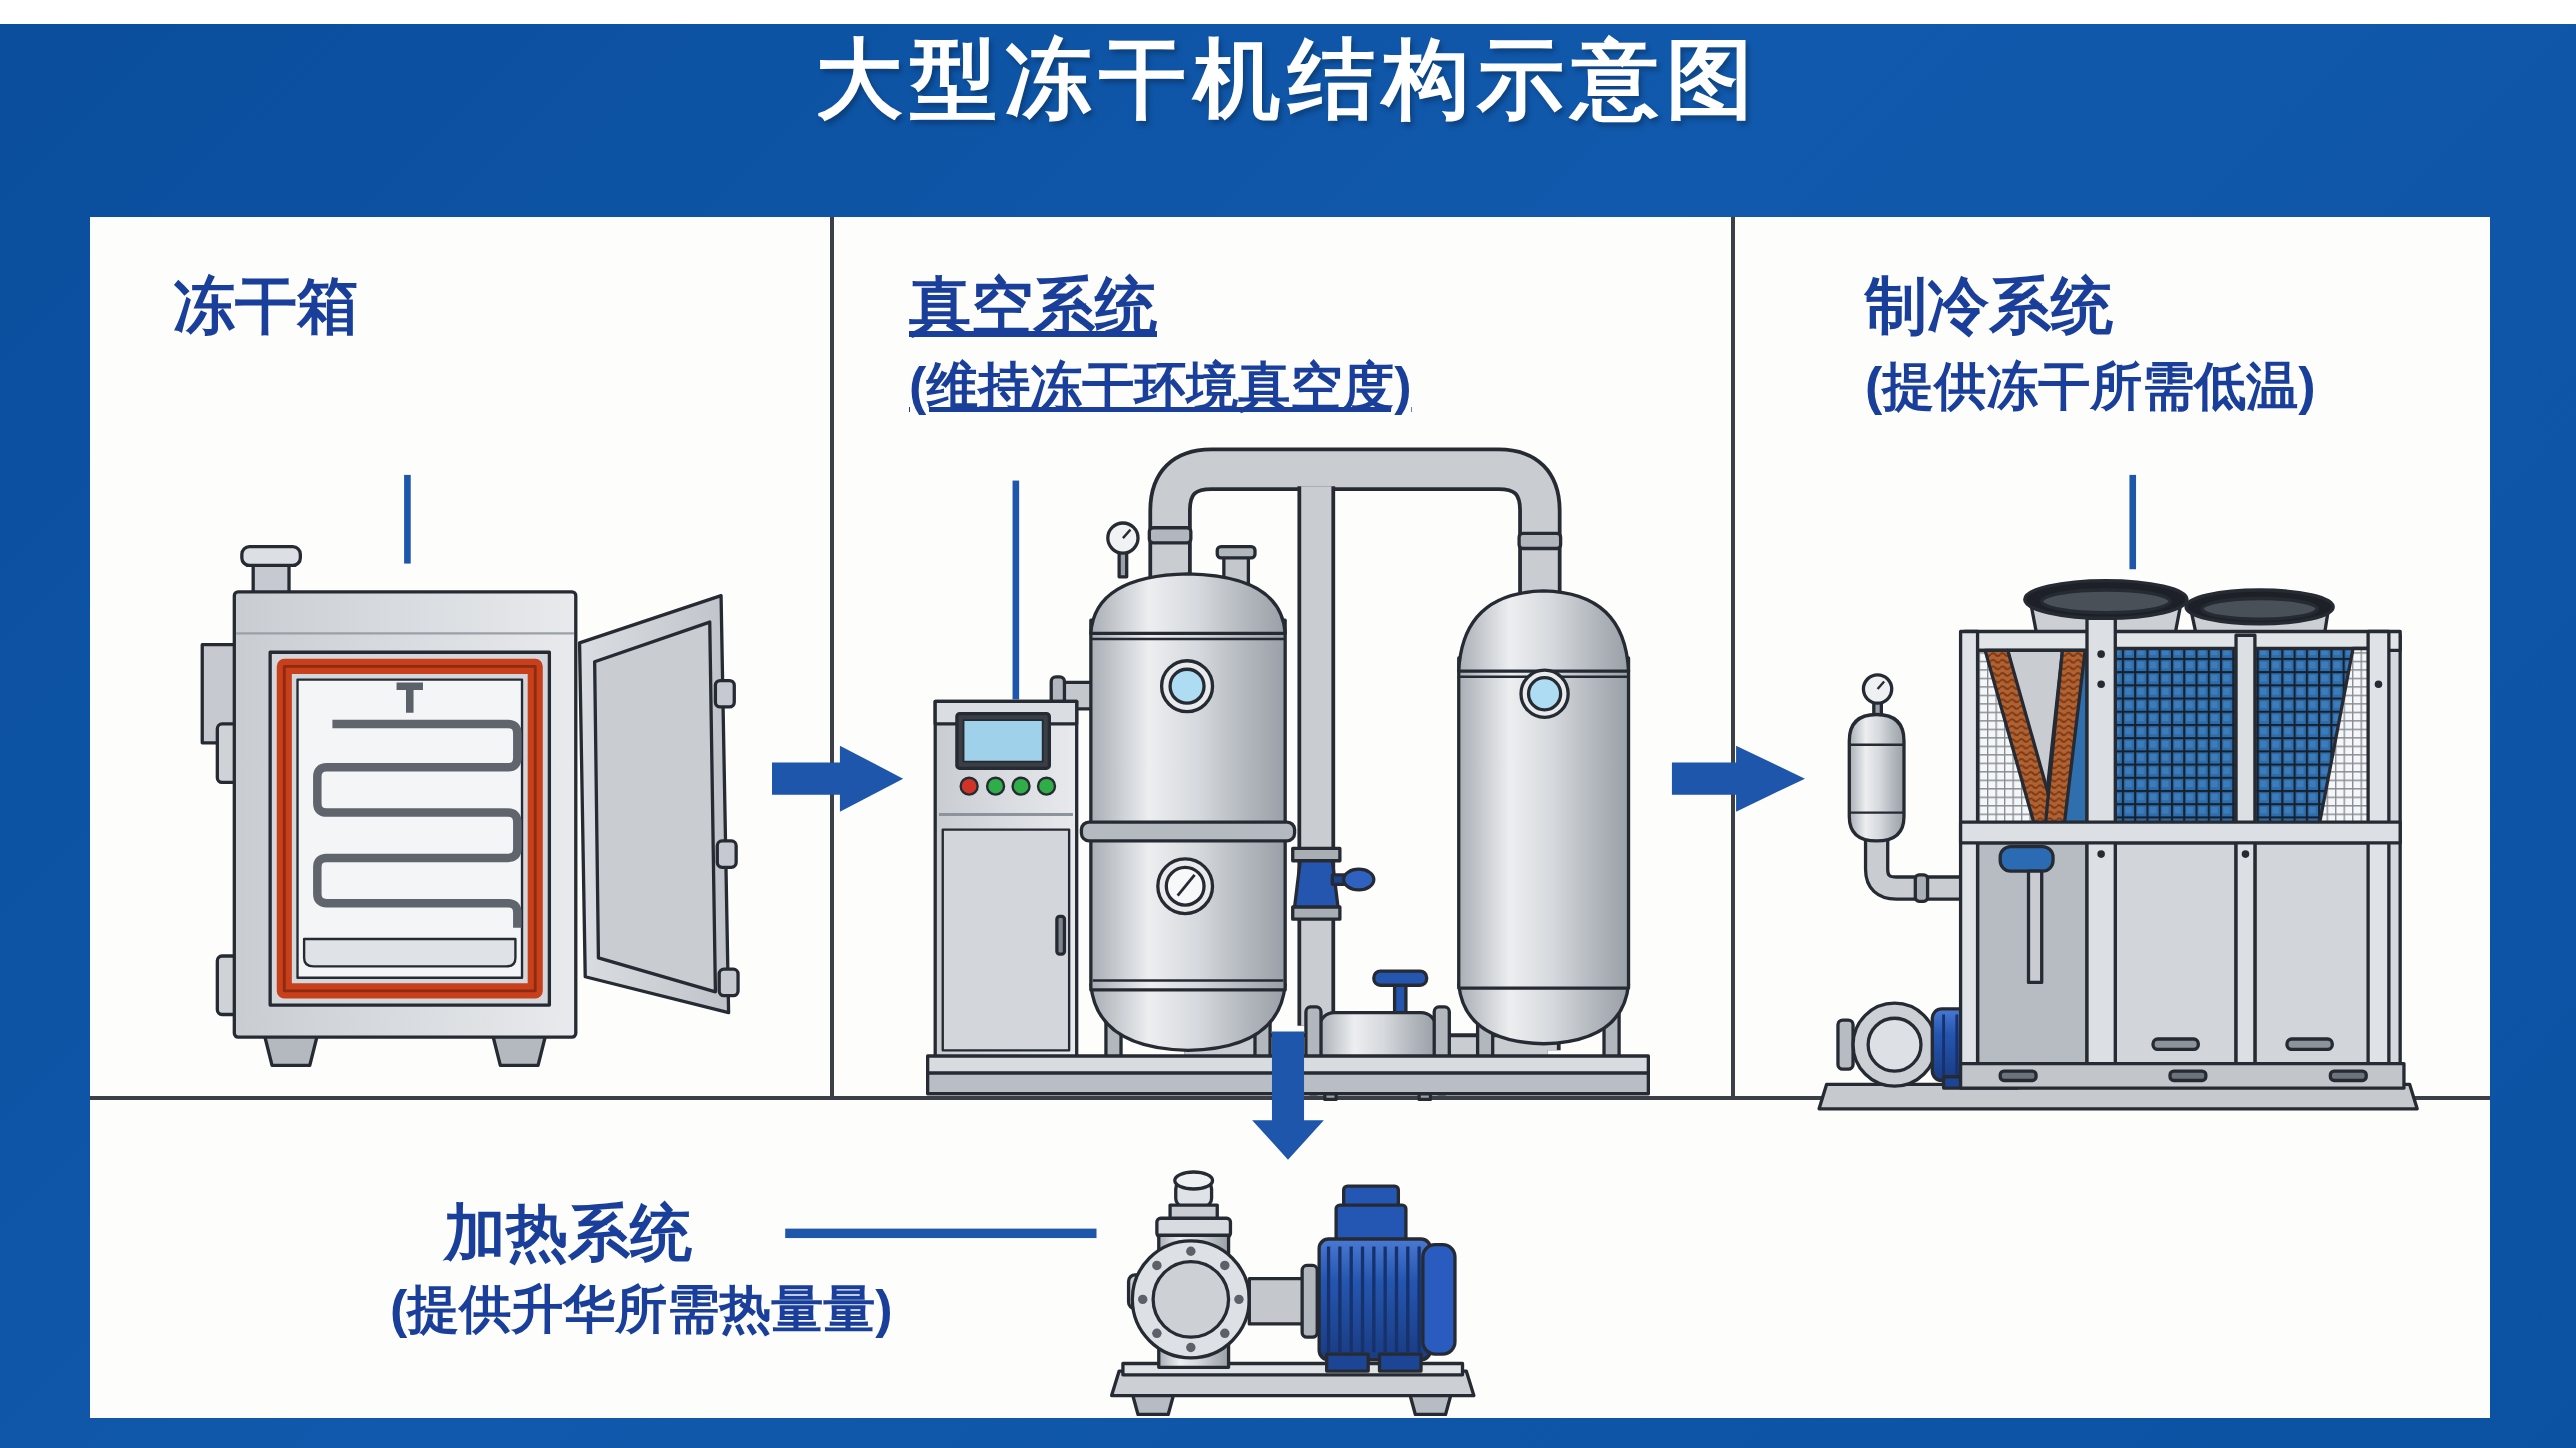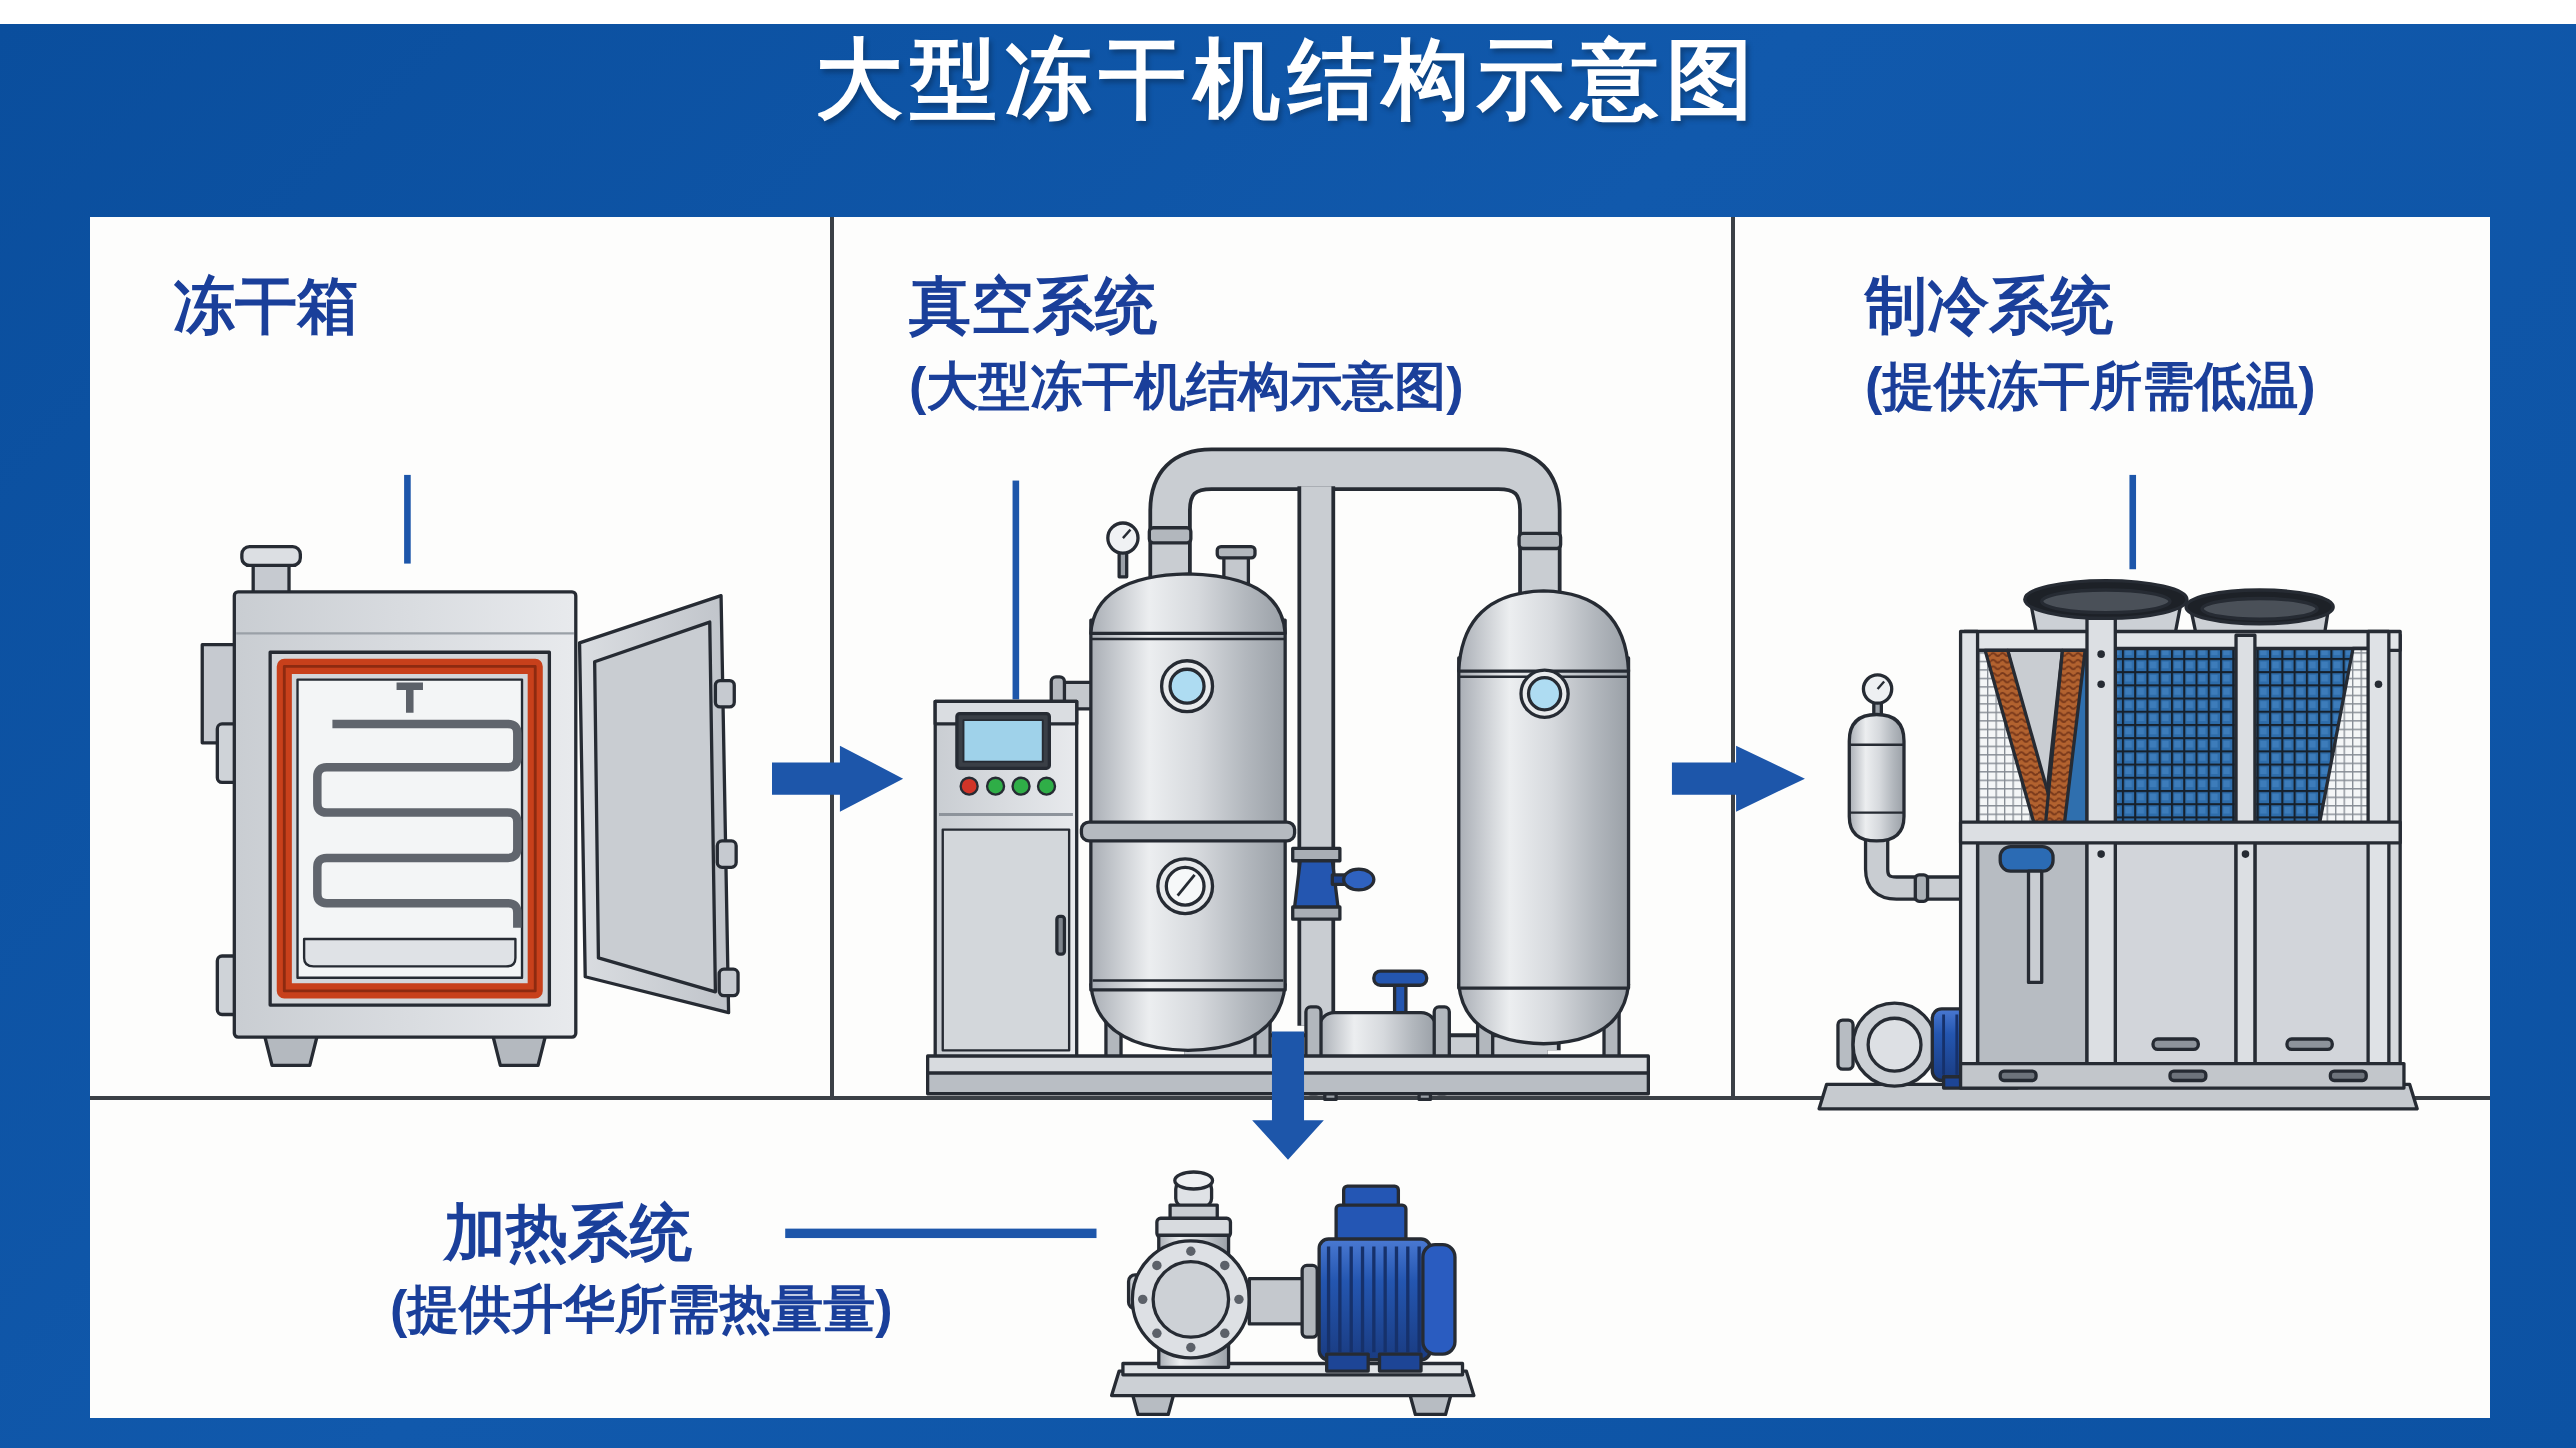--- a/index.html
+++ b/index.html
@@ -11,21 +11,21 @@
     color:#ffffff;font-size:87px;font-weight:800;letter-spacing:7.5px;line-height:1.05;
     text-shadow:2.8px 3.8px 5.7px rgba(0,0,0,0.25);}
   .divider{position:absolute;background:#3b4046;}
   .div-v1{left:830px;top:193px;width:3.8px;height:880px;}
   .div-v2{left:1731px;top:193px;width:3.8px;height:880px;}
   .div-h{left:90px;top:1072px;width:2400px;height:3.8px;}
   .sec-label{position:absolute;color:#1a3f9a;}
   .sec-title{font-size:62px;font-weight:800;line-height:1;white-space:nowrap;}
   .sec-sub{font-size:52px;font-weight:600;line-height:1;white-space:nowrap;margin-top:22.6px;}
   .lbl1{left:173px;top:251px;text-align:right;}
-  .lbl2{left:909px;top:251px;}
+  .lbl2{left:909px;top:251px;text-decoration:underline;}
   .lbl3{left:1865px;top:251px;}
   .lbl4{left:390px;top:1178px;}
   .lbl4 .sec-title{margin-left:54px;}
   .lbl4 .sec-sub{margin-top:19px;}
   svg.diagram{position:absolute;left:0;top:0;}
 </style>
 </head>
 <body>
 
 <div class="canvas">
@@ -35,21 +35,21 @@
   <div class="panel"></div>
   <div class="divider div-v1"></div>
   <div class="divider div-v2"></div>
   <div class="divider div-h"></div>
 
   <div class="sec-label lbl1">
     <div class="sec-title">冻干箱</div>
   </div>
   <div class="sec-label lbl2">
     <div class="sec-title">真空系统</div>
-    <div class="sec-sub">(大型冻干机结构示意图)</div>
+    <div class="sec-sub">(维持冻干环境真空度)</div>
   </div>
   <div class="sec-label lbl3">
     <div class="sec-title">制冷系统</div>
     <div class="sec-sub">(提供冻干所需低温)</div>
   </div>
   <div class="sec-label lbl4">
     <div class="sec-title">加热系统</div>
     <div class="sec-sub">(提供升华所需热量量)</div>
   </div>
 

